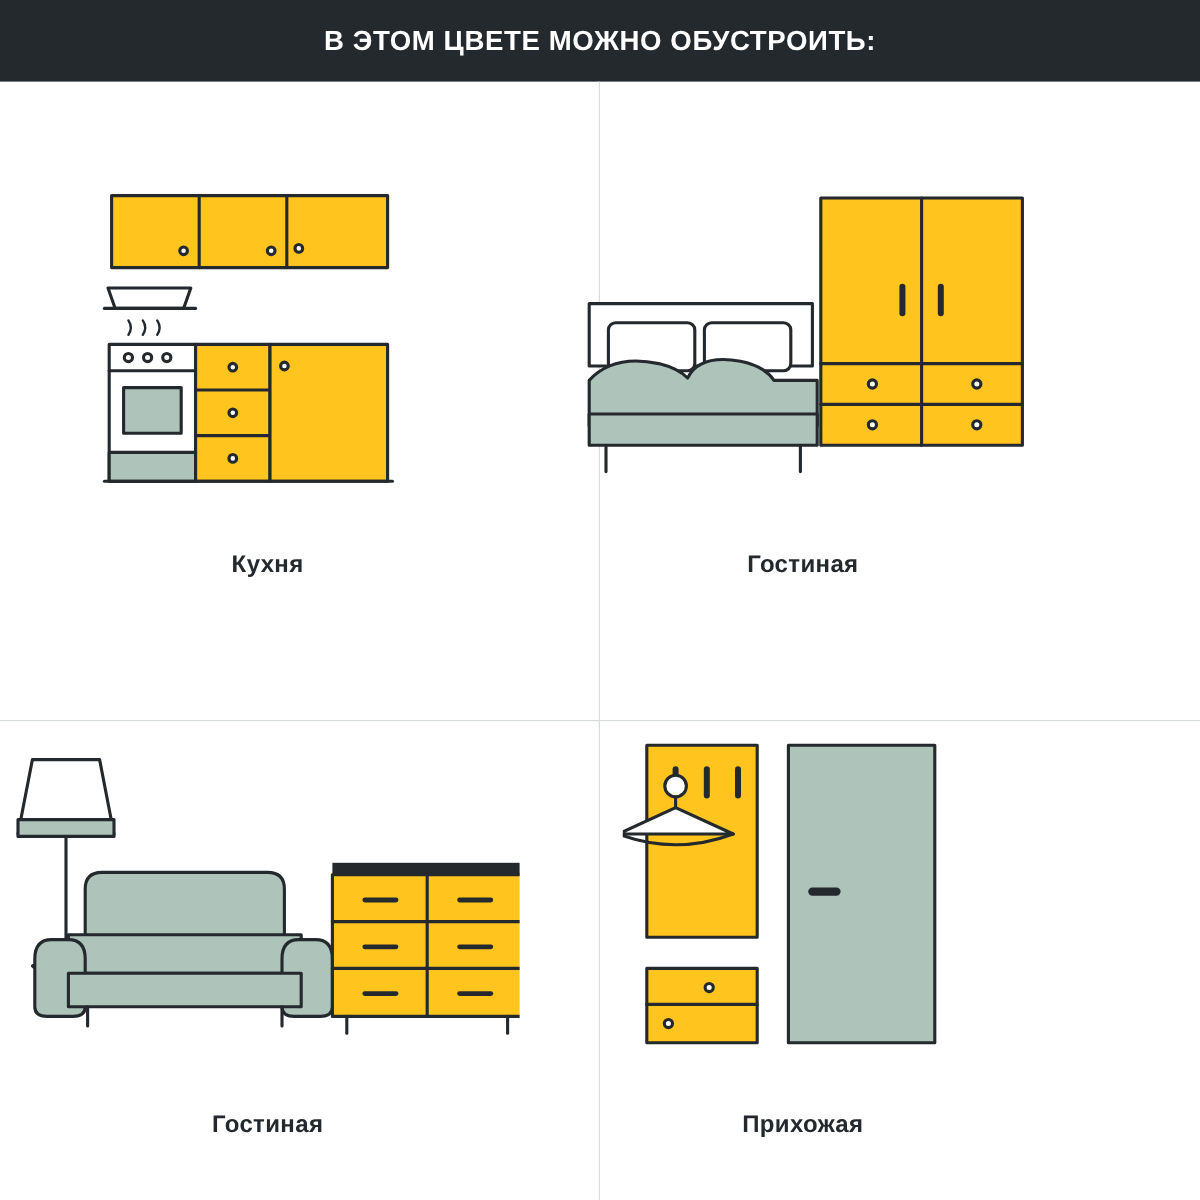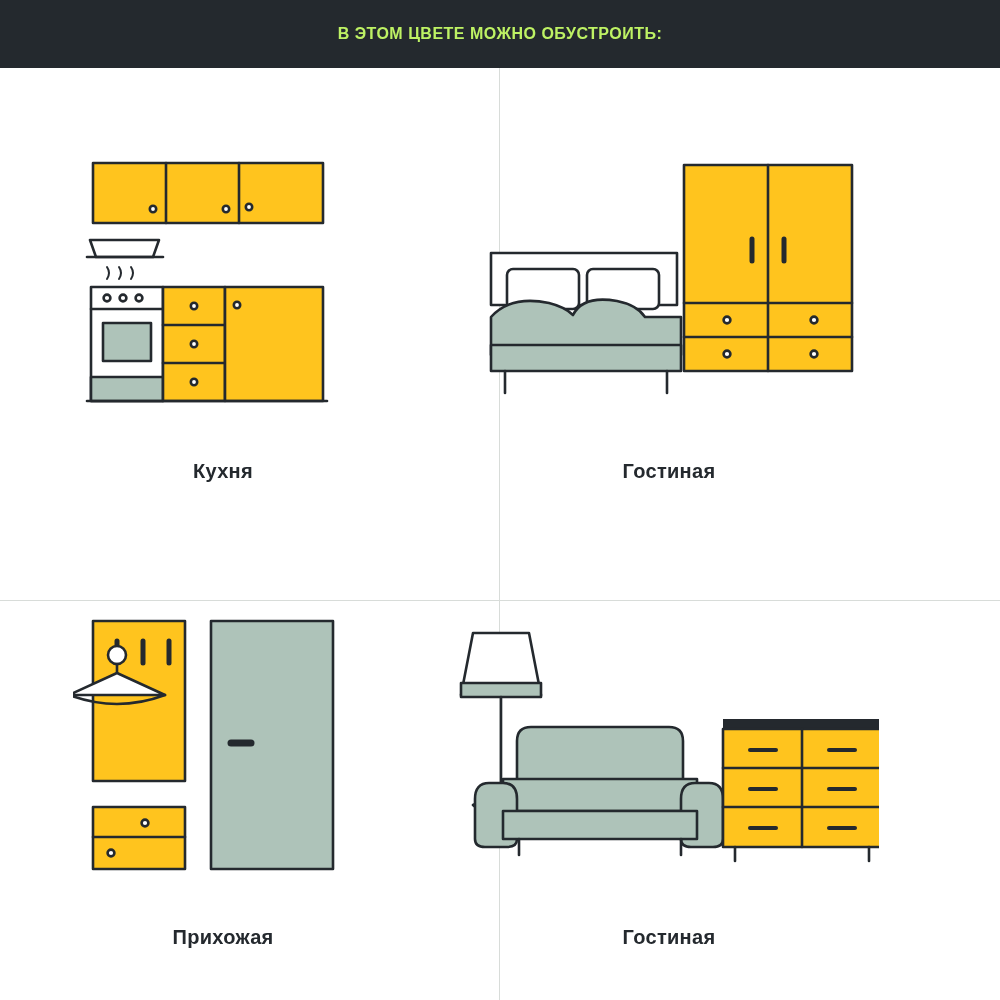--- a/index.html
+++ b/index.html
@@ -25,22 +25,22 @@
     left: 0;
     top: 0;
     width: 1000px;
     height: 68px;
     background: #24292e;
     display: flex;
     align-items: center;
     justify-content: center;
   }
   .header-title {
-    color: #bef264;
-    font-size: 16px;
+    color: #ffffff;
+    font-size: 23px;
     font-weight: bold;
     letter-spacing: 0.5px;
     text-transform: uppercase;
     font-family: "Liberation Sans", sans-serif;
   }
   .grid {
     position: absolute;
     left: 0;
     top: 68px;
     width: 892px;
@@ -170,48 +170,20 @@
             <line x1="283" y1="94" x2="283" y2="116" stroke-width="5"></line>
             <line x1="315" y1="94" x2="315" y2="116" stroke-width="5"></line>
             <circle cx="258" cy="175" r="3.4" fill="#ffffff"></circle>
             <circle cx="258" cy="209" r="3.4" fill="#ffffff"></circle>
             <circle cx="345" cy="175" r="3.4" fill="#ffffff"></circle>
             <circle cx="345" cy="209" r="3.4" fill="#ffffff"></circle>
           </g>
         </svg>
       </div>
       <div class="caption">Гостиная</div>
-    </div>
-
-    <div class="cell">
-      <div class="art">
-        <svg width="300" height="280" viewBox="0 0 300 280">
-          <g stroke="#24292e" stroke-width="2.6" stroke-linecap="round" stroke-linejoin="round" fill="none">
-
-            <rect x="20" y="10" width="92" height="160" fill="#FFC41E"></rect>
-            <line x1="44" y1="30" x2="44" y2="52" stroke-width="5"></line>
-            <line x1="70" y1="30" x2="70" y2="52" stroke-width="5"></line>
-            <line x1="96" y1="30" x2="96" y2="52" stroke-width="5"></line>
-
-            <circle cx="44" cy="44" r="9" fill="#ffffff"></circle>
-            <line x1="44" y1="53" x2="44" y2="62"></line>
-            <path d="M44 62 L-4 84 h96 z" fill="#ffffff"></path>
-            <path d="M-4 84 q48 18 96 0" fill="none"></path>
-
-            <rect x="20" y="196" width="92" height="62" fill="#FFC41E"></rect>
-            <line x1="20" y1="226" x2="112" y2="226"></line>
-            <circle cx="72" cy="212" r="3.4" fill="#ffffff"></circle>
-            <circle cx="38" cy="242" r="3.4" fill="#ffffff"></circle>
-
-            <rect x="138" y="10" width="122" height="248" fill="#AEC3B9"></rect>
-            <line x1="158" y1="132" x2="178" y2="132" stroke-width="7"></line>
-          </g>
-        </svg>
-      </div>
-      <div class="caption">Прихожая</div>
     </div>
 
     <div class="cell">
       <div class="art">
         <svg width="420" height="280" viewBox="0 0 420 280">
           <g stroke="#24292e" stroke-width="2.6" stroke-linecap="round" stroke-linejoin="round" fill="none">
 
             <path d="M14 22 L70 22 L82 84 L2 84 Z" fill="#ffffff"></path>
             <rect x="2" y="72" width="80" height="14" fill="#AEC3B9"></rect>
             <line x1="42" y1="86" x2="42" y2="194"></line>
@@ -237,14 +209,42 @@
             <line x1="291" y1="217" x2="317" y2="217" stroke-width="4"></line>
             <line x1="370" y1="217" x2="396" y2="217" stroke-width="4"></line>
             <line x1="276" y1="236" x2="276" y2="250"></line>
             <line x1="410" y1="236" x2="410" y2="250"></line>
           </g>
         </svg>
       </div>
       <div class="caption">Гостиная</div>
     </div>
 
+    <div class="cell">
+      <div class="art">
+        <svg width="300" height="280" viewBox="0 0 300 280">
+          <g stroke="#24292e" stroke-width="2.6" stroke-linecap="round" stroke-linejoin="round" fill="none">
+
+            <rect x="20" y="10" width="92" height="160" fill="#FFC41E"></rect>
+            <line x1="44" y1="30" x2="44" y2="52" stroke-width="5"></line>
+            <line x1="70" y1="30" x2="70" y2="52" stroke-width="5"></line>
+            <line x1="96" y1="30" x2="96" y2="52" stroke-width="5"></line>
+
+            <circle cx="44" cy="44" r="9" fill="#ffffff"></circle>
+            <line x1="44" y1="53" x2="44" y2="62"></line>
+            <path d="M44 62 L-4 84 h96 z" fill="#ffffff"></path>
+            <path d="M-4 84 q48 18 96 0" fill="none"></path>
+
+            <rect x="20" y="196" width="92" height="62" fill="#FFC41E"></rect>
+            <line x1="20" y1="226" x2="112" y2="226"></line>
+            <circle cx="72" cy="212" r="3.4" fill="#ffffff"></circle>
+            <circle cx="38" cy="242" r="3.4" fill="#ffffff"></circle>
+
+            <rect x="138" y="10" width="122" height="248" fill="#AEC3B9"></rect>
+            <line x1="158" y1="132" x2="178" y2="132" stroke-width="7"></line>
+          </g>
+        </svg>
+      </div>
+      <div class="caption">Прихожая</div>
+    </div>
+
   </div>
 </div>
 
 </body></html>

